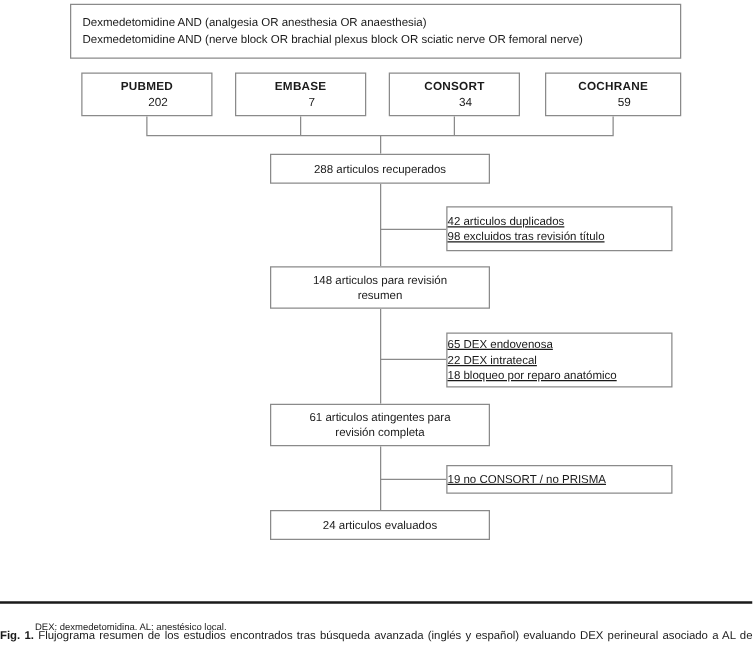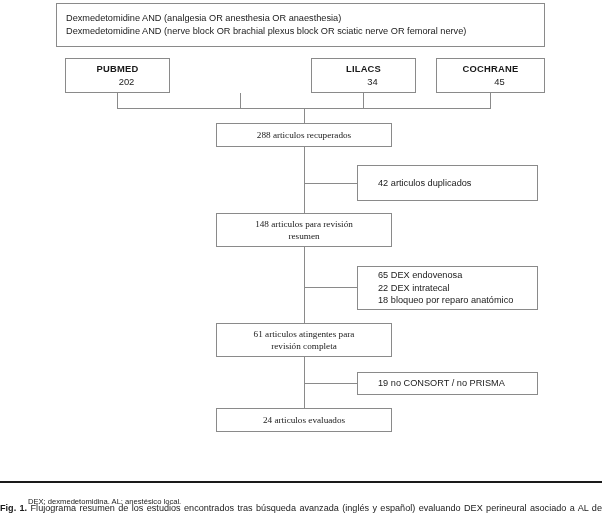--- a/index.html
+++ b/index.html
@@ -66,27 +66,28 @@
     height: 35px;
   }
   .db-name {
     font-weight: bold;
     font-size: 9.4px;
     letter-spacing: 0.2px;
   }
   .db-count { font-size: 9.4px; margin-left: 18px; }
 
   
-  .main-box { left: 216px; width: 176px; font-family: Liberation Serif, serif; }
+  .main-box { left: 216px; width: 176px; }
   .side-box {
     left: 357px;
     width: 181px;
     align-items: flex-start;
     text-align: right;
-    padding-left: 20px;
+    padding-left: 0;
+    text-decoration: underline;
   }
   .side-box span, .main-box span { display: block; white-space: nowrap; }
 
   
   #footnote {
     position: absolute;
     left: 28px; top: 453px;
     font-size: 7.6px;
     color: #1a1a1a;
     white-space: nowrap;
@@ -116,47 +117,52 @@
 
   <div class="box" id="search-box">
     <span class="qline">Dexmedetomidine AND (analgesia OR anesthesia OR anaesthesia)</span>
     <span class="qline">Dexmedetomidine AND (nerve block OR brachial plexus block OR sciatic nerve OR femoral nerve)</span>
   </div>
 
   <div class="box db-box" style="left:65px; width:105px;">
     <span class="db-name">PUBMED</span>
     <span class="db-count">202</span>
   </div>
+  <div class="box db-box" style="left:188px; width:105px;">
+    <span class="db-name">EMBASE</span>
+    <span class="db-count">7</span>
+  </div>
   <div class="box db-box" style="left:311px; width:105px;">
-    <span class="db-name">LILACS</span>
+    <span class="db-name">CONSORT</span>
     <span class="db-count">34</span>
   </div>
   <div class="box db-box" style="left:436px; width:109px;">
     <span class="db-name">COCHRANE</span>
-    <span class="db-count">45</span>
+    <span class="db-count">59</span>
   </div>
 
   <div class="line vline" style="left:117px; top:93px; height:15px;"></div>
   <div class="line vline" style="left:240px; top:93px; height:15px;"></div>
   <div class="line vline" style="left:363px; top:93px; height:15px;"></div>
   <div class="line vline" style="left:490px; top:93px; height:15px;"></div>
 
   <div class="line hline" style="left:117px; top:108px; width:374px;"></div>
 
   <div class="line vline" style="left:304px; top:108px; height:15px;"></div>
 
   <div class="box main-box" style="top:123px; height:24px;">
     <span>288 articulos recuperados</span>
   </div>
 
   <div class="line vline" style="left:304px; top:147px; height:66px;"></div>
   <div class="line hline" style="left:304px; top:183px; width:53px;"></div>
 
   <div class="box side-box" style="top:165px; height:36px;">
     <span>42 articulos duplicados</span>
+    <span>98 excluidos tras revisión título</span>
   </div>
 
   <div class="box main-box" style="top:213px; height:34px;">
     <span>148 articulos para revisión</span>
     <span>resumen</span>
   </div>
 
   <div class="line vline" style="left:304px; top:247px; height:76px;"></div>
   <div class="line hline" style="left:304px; top:287px; width:53px;"></div>
 

